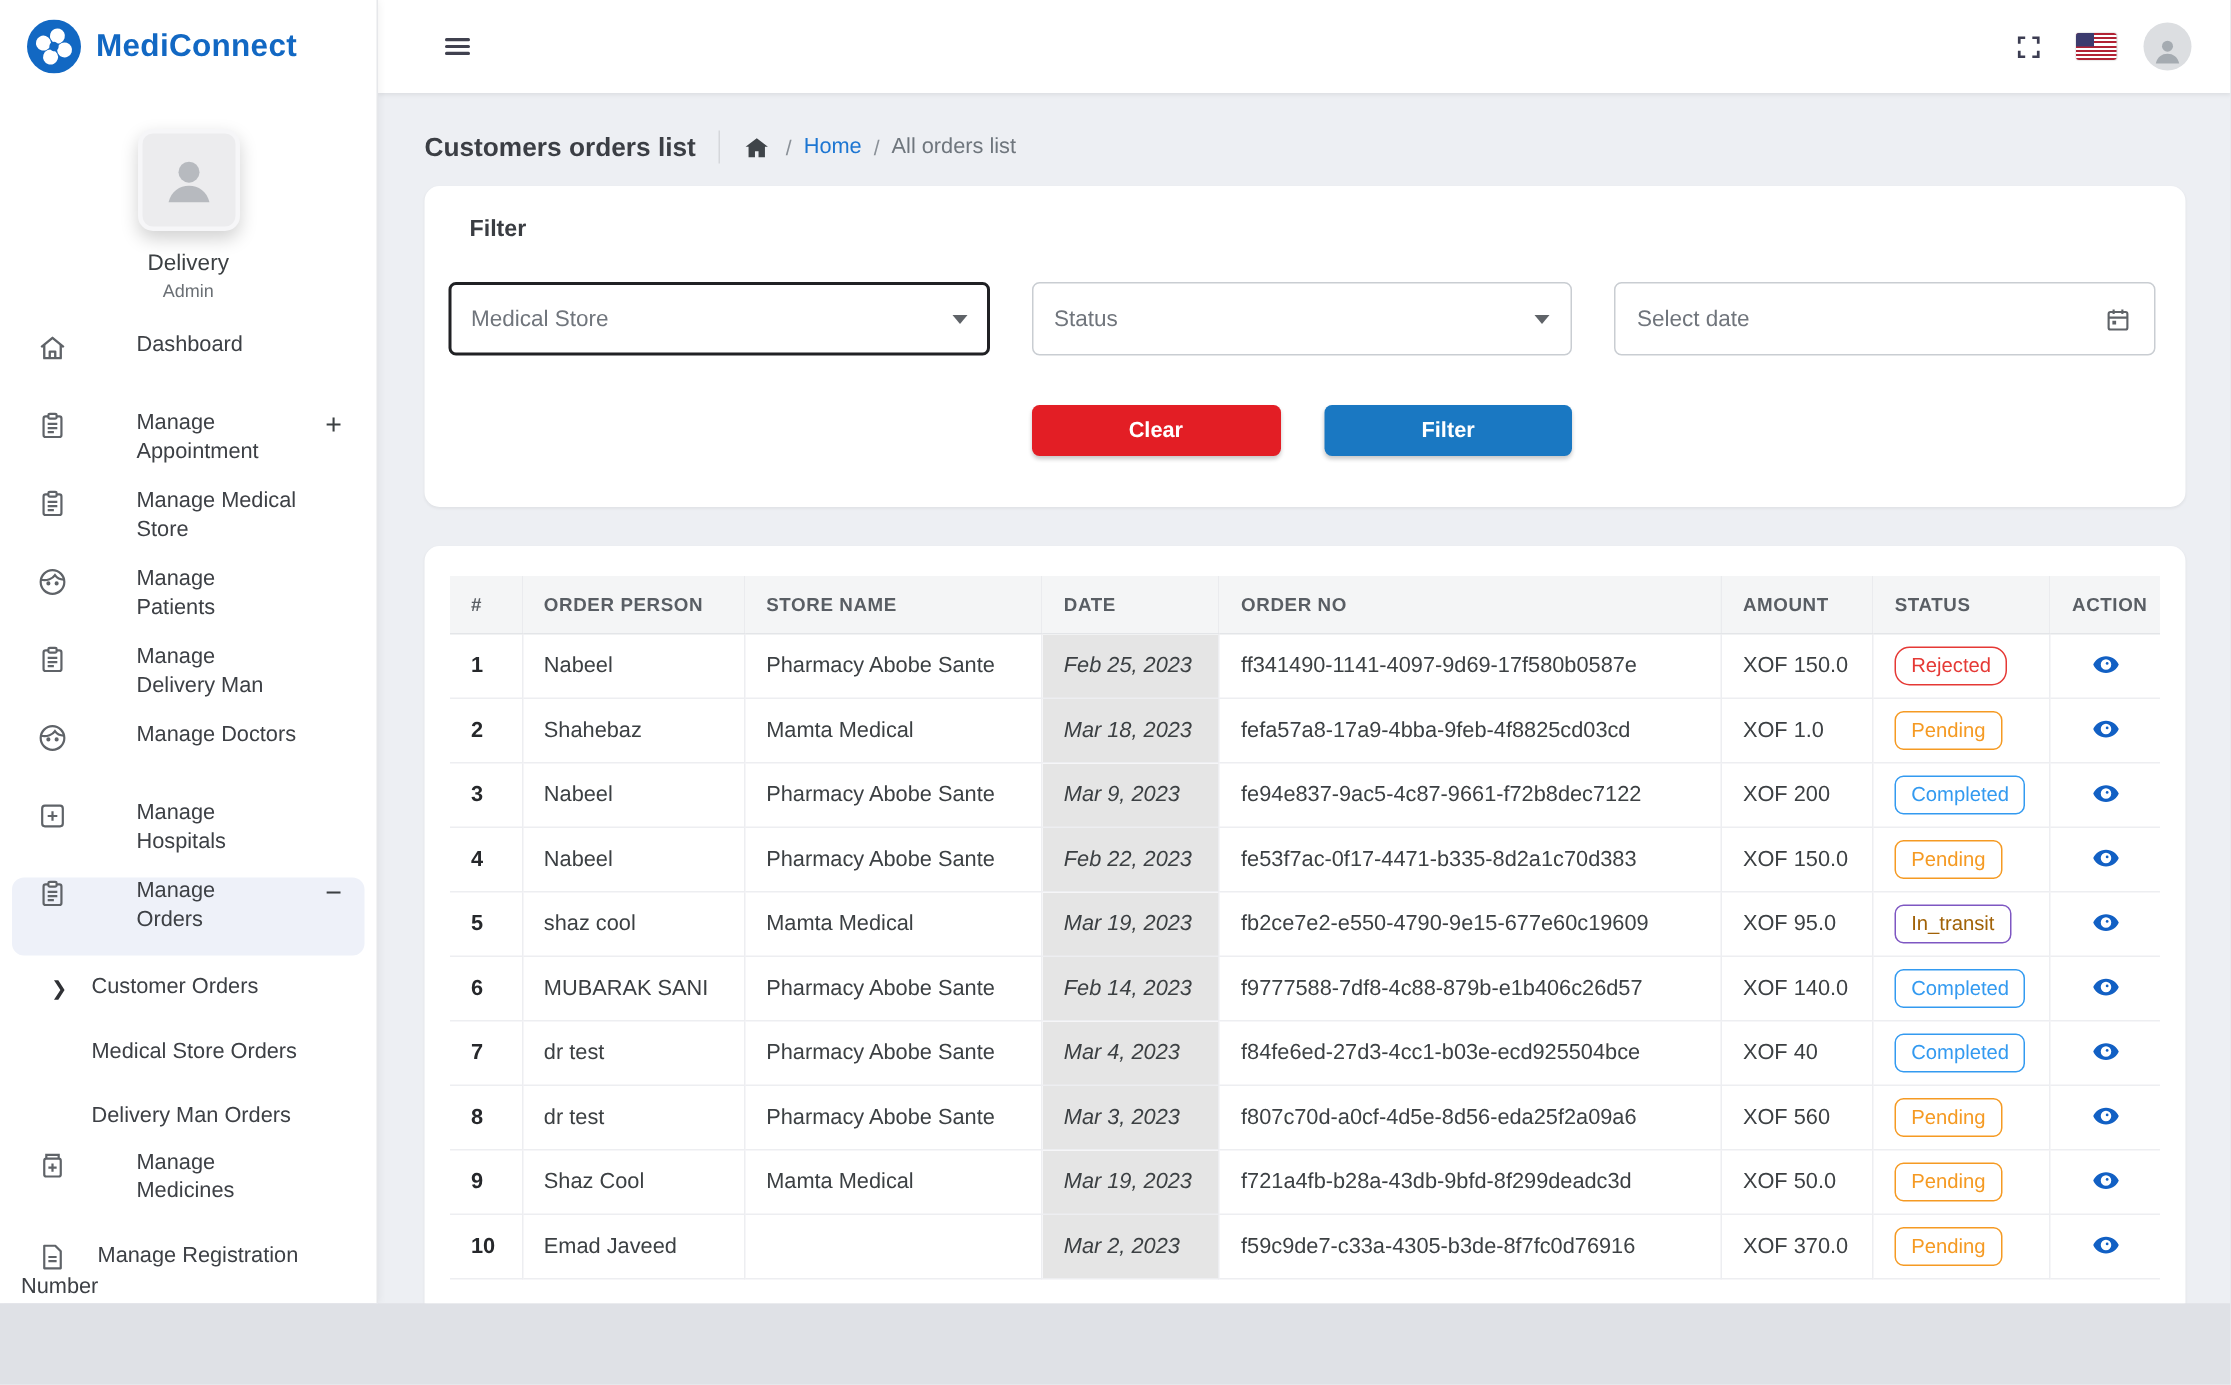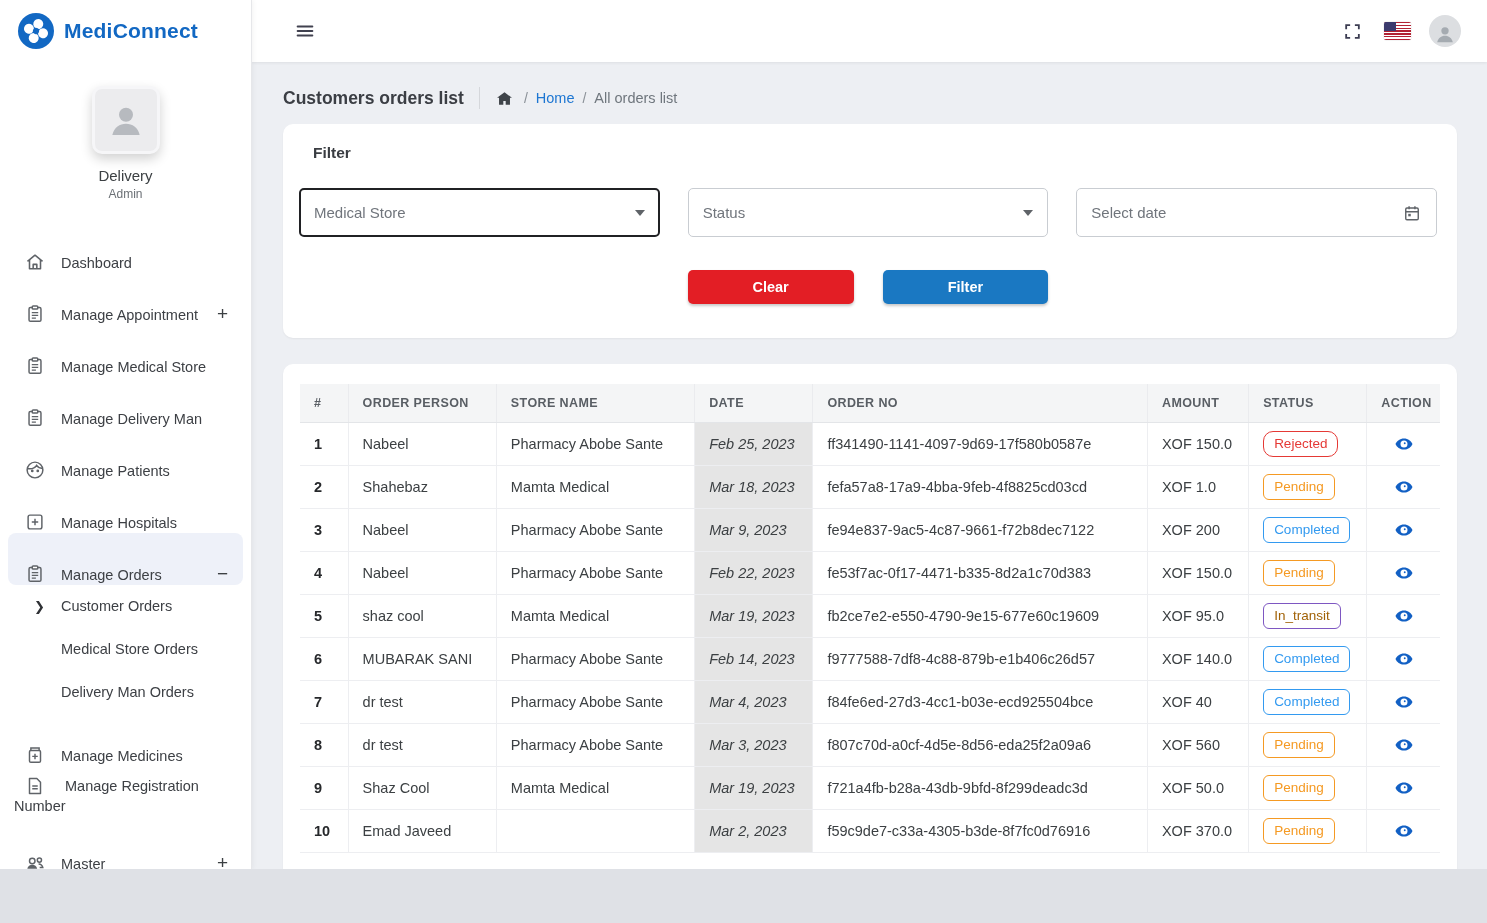--- a/index.html
+++ b/index.html
@@ -12,22 +12,22 @@
              box-shadow:0 0 6px rgba(0,0,0,.07); z-index:2; display:flex; flex-direction:column; overflow:hidden; }
   .brand { height:62px; flex:none; display:flex; align-items:center; gap:10px; padding-left:18px; }
   .brand-name { font-size:21px; font-weight:700; color:#1268c3; letter-spacing:.2px; }
   .profile { text-align:center; padding:24px 0 8px; flex:none; }
   .avatar-box { width:68px; height:68px; margin:0 auto; border-radius:10px; background:#ececee;
                 border:3px solid #f6f6f8; box-shadow:0 5px 12px rgba(0,0,0,.18);
                 display:flex; align-items:center; justify-content:center; color:#b7babf; }
   .profile-name { margin-top:13px; font-size:15px; color:#3c4043; }
   .profile-role { margin-top:3px; font-size:12px; color:#6b7075; }
   .menu { padding:12px 8px 0; overflow:hidden; flex:1; }
-  .menu-item { display:flex; align-items:flex-end; height:52px; padding:0 10px 0 16px;
-               border-radius:8px; cursor:pointer; color:#3d4045; font-size:14.5px; }
+  .menu-item { display:flex; align-items:flex-start; height:52px; padding:0 10px 0 16px;
+               border-radius:8px; cursor:pointer; color:#3d4045; font-size:14.5px;gap:30px; }
   .menu-item.active { background:#eef1f9; }
   .mi-icon { width:22px; height:22px; color:#5f6368; margin-right:15px; flex:none; display:inline-flex; }
   .mi-icon svg { width:22px; height:22px; }
   .mi-label { flex:1; line-height:1.3; }
   .mi-suffix { font-size:19px; color:#3c4043; padding-right:5px; font-weight:400; }
   .menu-item.wrap { height:auto; min-height:52px; display:block; padding:9px 10px 6px 6px; }
   .menu-item.wrap .mi-icon { vertical-align:middle; margin-left:10px; }
   .menu-item.wrap .mi-label { display:inline; vertical-align:middle; }
   .menu-sub { display:flex; align-items:center; height:43px; padding-left:26px;
               font-size:14.5px; color:#3d4045; cursor:pointer; border-radius:8px; }
@@ -164,38 +164,50 @@
               <rect x="9" y="3.2" width="6" height="3.4" rx="1" fill="#fff"></rect>
               <path d="M8.5 10.5h7M8.5 13.5h7M8.5 16.5h4.5"></path>
             </svg>
           </span>
     <span class="mi-label">Manage Medical Store</span>
     <span class="mi-suffix"></span>
   </div>
         <div class="menu-item">
     <span class="mi-icon">
             <svg viewBox="0 0 24 24" fill="none" stroke="currentColor" stroke-width="1.6">
-              <rect x="5.5" y="5" width="13" height="15" rx="1.5"></rect>
-              <rect x="9" y="3.2" width="6" height="3.4" rx="1" fill="#fff"></rect>
-              <path d="M8.5 10.5h7M8.5 13.5h7M8.5 16.5h4.5"></path>
-            </svg>
-          </span>
-    <span class="mi-label">Manage Delivery Man</span>
-    <span class="mi-suffix"></span>
-  </div>
-        <div class="menu-item">
-    <span class="mi-icon">
-            <svg viewBox="0 0 24 24" fill="none" stroke="currentColor" stroke-width="1.6">
               <circle cx="12" cy="12" r="8.6"></circle>
               <circle cx="9" cy="13" r="0.7" fill="currentColor"></circle>
               <circle cx="15" cy="13" r="0.7" fill="currentColor"></circle>
               <path d="M3.6 10.4c4.6 1 8.6-1 10.2-3.4 1.3 1.9 3.7 3.2 6.5 3.3"></path>
             </svg>
           </span>
     <span class="mi-label">Manage Patients</span>
+    <span class="mi-suffix"></span>
+  </div>
+        <div class="menu-item">
+    <span class="mi-icon">
+            <svg viewBox="0 0 24 24" fill="none" stroke="currentColor" stroke-width="1.6">
+              <rect x="5.5" y="5" width="13" height="15" rx="1.5"></rect>
+              <rect x="9" y="3.2" width="6" height="3.4" rx="1" fill="#fff"></rect>
+              <path d="M8.5 10.5h7M8.5 13.5h7M8.5 16.5h4.5"></path>
+            </svg>
+          </span>
+    <span class="mi-label">Manage Delivery Man</span>
+    <span class="mi-suffix"></span>
+  </div>
+        <div class="menu-item">
+    <span class="mi-icon">
+            <svg viewBox="0 0 24 24" fill="none" stroke="currentColor" stroke-width="1.6">
+              <circle cx="12" cy="12" r="8.6"></circle>
+              <circle cx="9" cy="13" r="0.7" fill="currentColor"></circle>
+              <circle cx="15" cy="13" r="0.7" fill="currentColor"></circle>
+              <path d="M3.6 10.4c4.6 1 8.6-1 10.2-3.4 1.3 1.9 3.7 3.2 6.5 3.3"></path>
+            </svg>
+          </span>
+    <span class="mi-label">Manage Doctors</span>
     <span class="mi-suffix"></span>
   </div>
         <div class="menu-item">
     <span class="mi-icon">
             <svg viewBox="0 0 24 24" fill="none" stroke="currentColor" stroke-width="1.6">
               <rect x="4.5" y="4.5" width="15" height="15" rx="2"></rect>
               <path d="M12 8.5v7M8.5 12h7"></path>
             </svg>
           </span>
     <span class="mi-label">Manage Hospitals</span>

